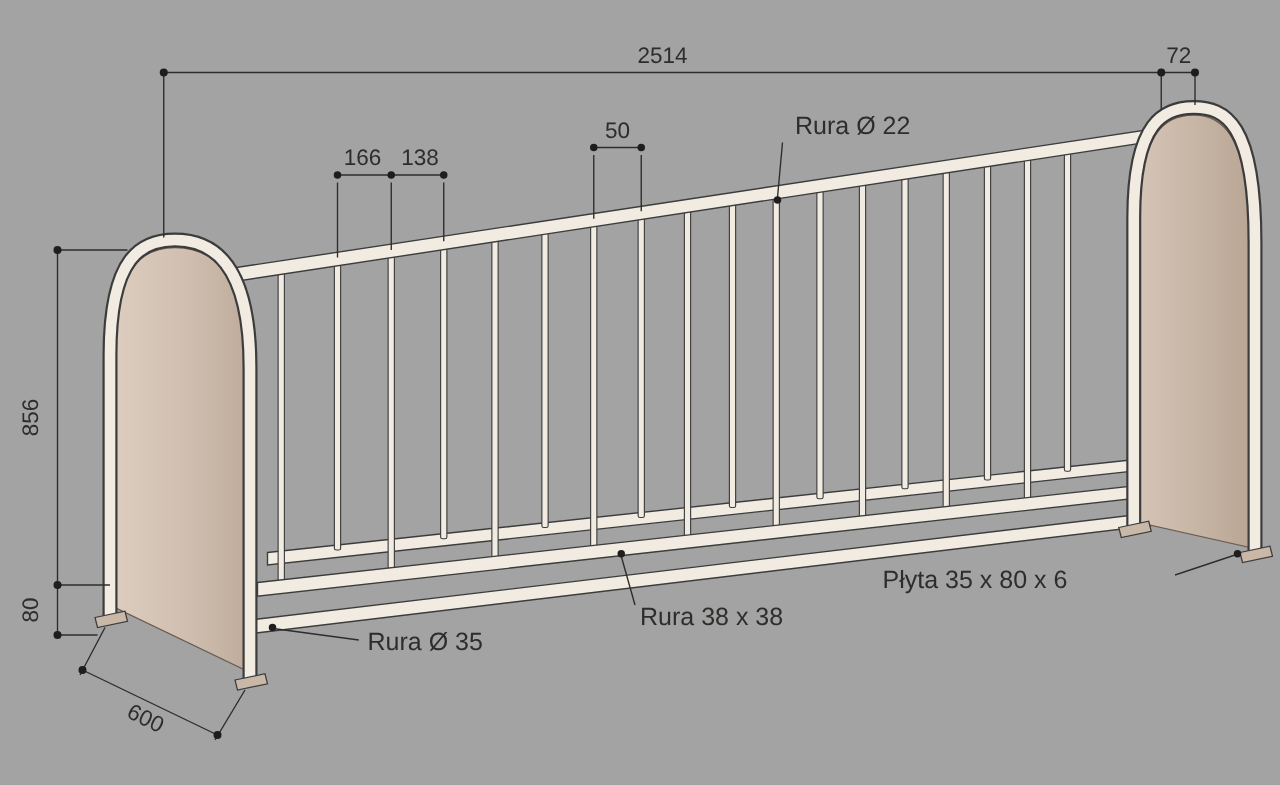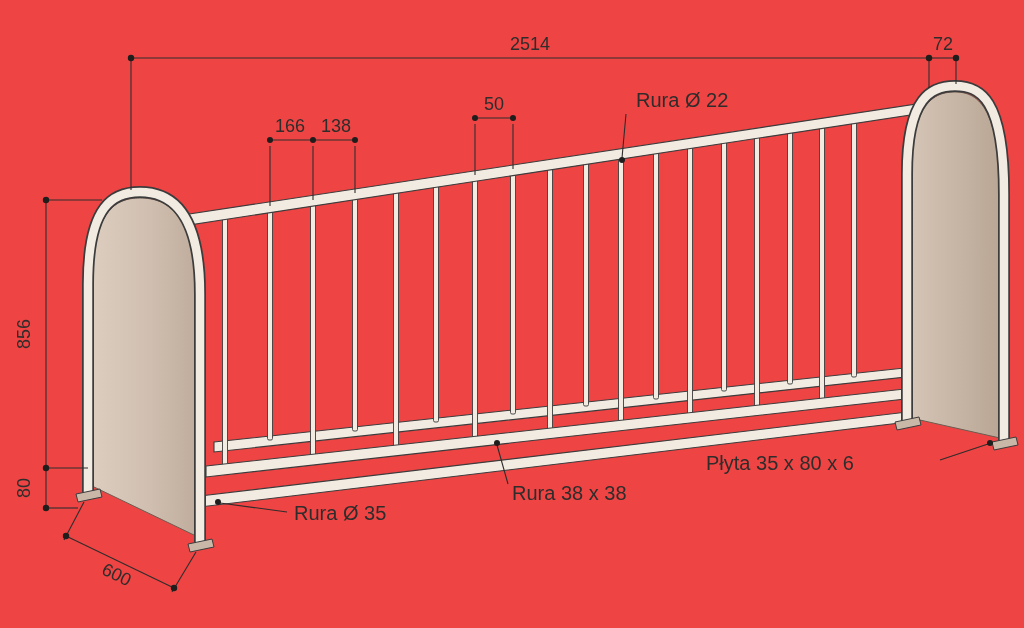--- a/index.html
+++ b/index.html
@@ -1,16 +1,16 @@
 <!DOCTYPE html>
 <html><head>
 <meta charset="utf-8">
 <style>
   html,body{margin:0;padding:0;background:#ffffff;}
-  .canvas{width:1024px;height:628px;background:#ef4444;position:relative;overflow:hidden;}
+  .canvas{width:1024px;height:628px;background:#a3a3a3;position:relative;overflow:hidden;}
   svg{display:block;}
   text{font-family:"Liberation Sans", sans-serif;fill:#2e2d2c;}
   .num{font-size:18px;}
   .lbl{font-size:20px;}
   .dim-line{stroke:#2e2d2c;stroke-width:1.1;fill:none;}
   .leader{stroke:#2e2d2c;stroke-width:1.1;fill:none;}
   .dim-dot{fill:#1f1e1d;stroke:none;}
   .tube{fill:#f2ebe2;stroke:#3c3c3c;stroke-width:0.9;}
   .rail{fill:#f2ebe2;stroke:#3c3c3c;stroke-width:1.1;}
   .arch-outline{fill:none;stroke:#3c3c3c;stroke-width:12;stroke-linejoin:round;stroke-linecap:butt;}

